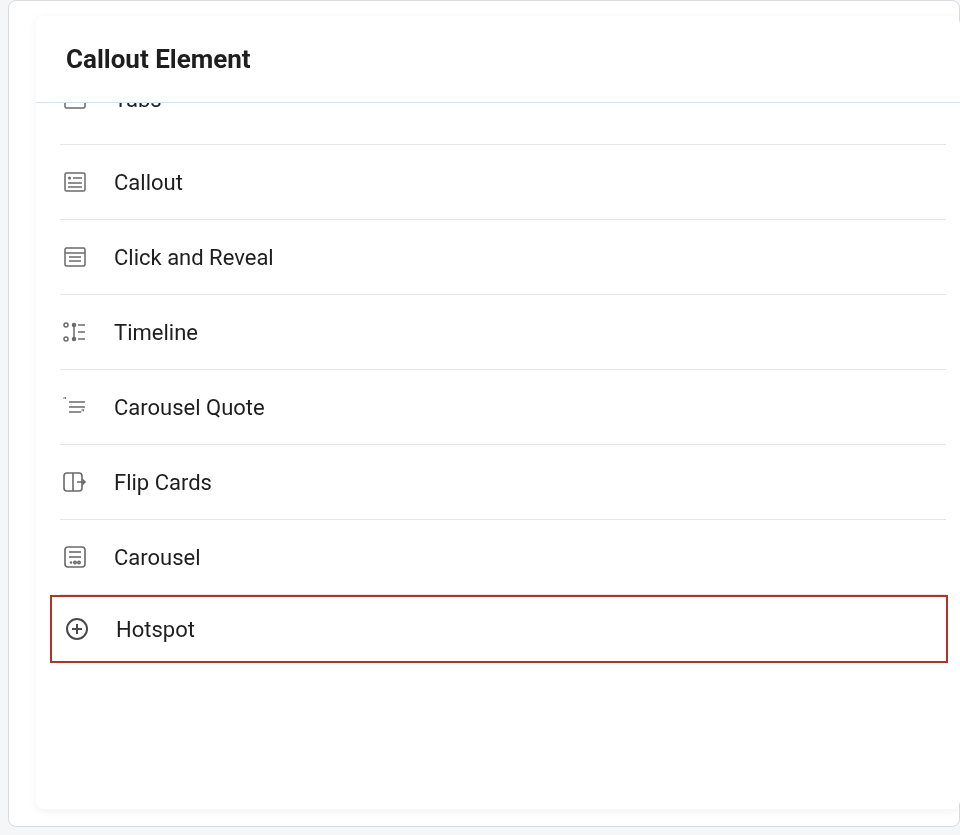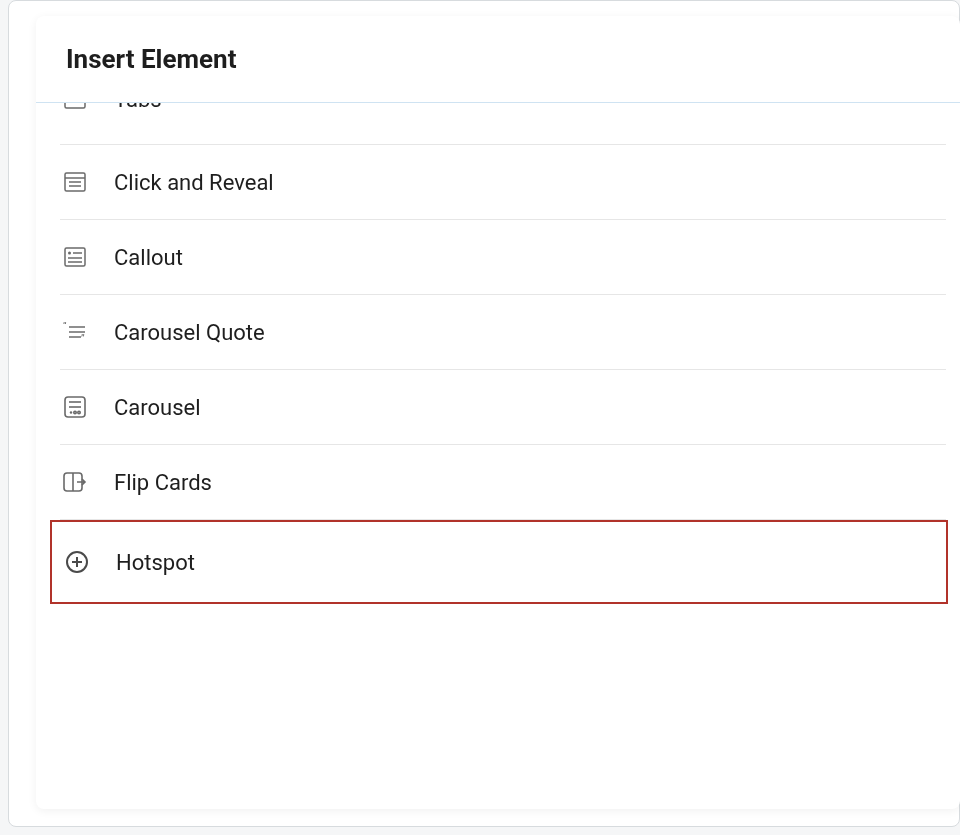--- a/index.html
+++ b/index.html
@@ -62,21 +62,21 @@
     .list-item.cutoff .item-icon,
     .list-item.cutoff .item-label {
       margin-top: -16px;
     }
     .list-item.highlighted {
       border: 2px solid #b1332a;
       border-bottom: 2px solid #b1332a;
       margin-left: -10px;
       margin-right: -2px;
       padding-left: 12px;
-      height: 84px;
+      height: 68px;
     }
     .item-icon {
       width: 26px;
       height: 26px;
       display: flex;
       align-items: center;
       justify-content: center;
       color: #5a5a5a;
       flex-shrink: 0;
     }
@@ -101,99 +101,114 @@
     }
     svg { display: block; }
   </style>
 </head>
 <body>
 
 <div class="outer-panel"></div>
 
 <div class="modal">
   <div class="modal-header">
-    <h1 class="modal-title">Insert Element</h1>
+    <h1 class="modal-title">Callout Element</h1>
   </div>
 
   <div class="list-wrap">
 
     <div class="list-item cutoff">
       <span class="item-icon">
         <svg width="22" height="18" viewBox="0 0 22 18" fill="none" stroke="#6a6a6a" stroke-width="1.5">
           <rect x="1" y="4" width="20" height="13" rx="1.5"></rect>
           <rect x="1" y="1" width="8" height="5" rx="1"></rect>
         </svg>
       </span>
       <span class="item-label">Tabs</span>
-    </div>
-
-    <div class="list-item">
-      <span class="item-icon">
-        <svg width="22" height="20" viewBox="0 0 22 20" fill="none" stroke="#6a6a6a" stroke-width="1.5">
-          <rect x="1" y="1" width="20" height="18" rx="1.5"></rect>
-          <line x1="1" y1="6" x2="21" y2="6"></line>
-          <line x1="5" y1="10" x2="17" y2="10"></line>
-          <line x1="5" y1="14" x2="17" y2="14"></line>
-        </svg>
-      </span>
-      <span class="item-label">Click and Reveal</span>
     </div>
 
     <div class="list-item">
       <span class="item-icon">
         <svg width="22" height="20" viewBox="0 0 22 20" fill="none" stroke="#6a6a6a" stroke-width="1.5">
           <rect x="1" y="1" width="20" height="18" rx="1.5"></rect>
           <circle cx="5.5" cy="6" r="1.5" fill="#6a6a6a" stroke="none"></circle>
           <line x1="9" y1="6" x2="18" y2="6"></line>
           <line x1="4" y1="11" x2="18" y2="11"></line>
           <line x1="4" y1="15" x2="18" y2="15"></line>
         </svg>
       </span>
       <span class="item-label">Callout</span>
     </div>
 
+    <div class="list-item">
+      <span class="item-icon">
+        <svg width="22" height="20" viewBox="0 0 22 20" fill="none" stroke="#6a6a6a" stroke-width="1.5">
+          <rect x="1" y="1" width="20" height="18" rx="1.5"></rect>
+          <line x1="1" y1="6" x2="21" y2="6"></line>
+          <line x1="5" y1="10" x2="17" y2="10"></line>
+          <line x1="5" y1="14" x2="17" y2="14"></line>
+        </svg>
+      </span>
+      <span class="item-label">Click and Reveal</span>
+    </div>
+
+    <div class="list-item">
+      <span class="item-icon">
+        <svg width="24" height="22" viewBox="0 0 24 22" fill="none" stroke="#6a6a6a" stroke-width="1.5">
+          <circle cx="3" cy="4" r="2"></circle>
+          <circle cx="3" cy="18" r="2"></circle>
+          <circle cx="11" cy="4" r="1.5" fill="#6a6a6a"></circle>
+          <circle cx="11" cy="18" r="1.5" fill="#6a6a6a"></circle>
+          <line x1="11" y1="5" x2="11" y2="17"></line>
+          <line x1="15" y1="4" x2="22" y2="4"></line>
+          <line x1="15" y1="11" x2="22" y2="11"></line>
+          <line x1="15" y1="18" x2="22" y2="18"></line>
+        </svg>
+      </span>
+      <span class="item-label">Timeline</span>
+    </div>
 
     <div class="list-item">
       <span class="item-icon">
         <svg width="24" height="20" viewBox="0 0 24 20" fill="none" stroke="#6a6a6a" stroke-width="1.5">
           <text x="0" y="8" font-size="10" fill="#6a6a6a" stroke="none">“</text>
           <line x1="6" y1="5" x2="22" y2="5"></line>
           <line x1="6" y1="10" x2="22" y2="10"></line>
           <line x1="6" y1="15" x2="18" y2="15"></line>
           <text x="18" y="20" font-size="10" fill="#6a6a6a" stroke="none">”</text>
         </svg>
       </span>
       <span class="item-label">Carousel Quote</span>
+    </div>
+
+    <div class="list-item">
+      <span class="item-icon">
+        <svg width="24" height="22" viewBox="0 0 24 22" fill="none" stroke="#6a6a6a" stroke-width="1.6">
+          <rect x="1" y="2" width="18" height="18" rx="3"></rect>
+          <line x1="10" y1="2" x2="10" y2="20"></line>
+          <path d="M14 11 L22 11 M19 8 L22 11 L19 14"></path>
+        </svg>
+      </span>
+      <span class="item-label">Flip Cards</span>
     </div>
 
     <div class="list-item">
       <span class="item-icon">
         <svg width="22" height="22" viewBox="0 0 22 22" fill="none" stroke="#6a6a6a" stroke-width="1.6">
           <rect x="1" y="1" width="20" height="20" rx="3"></rect>
           <line x1="5" y1="6" x2="17" y2="6"></line>
           <line x1="5" y1="11" x2="17" y2="11"></line>
           <circle cx="7" cy="16.5" r="1.2" fill="#6a6a6a" stroke="none"></circle>
           <circle cx="11" cy="16.5" r="1.2" fill="none"></circle>
           <circle cx="15" cy="16.5" r="1.2" fill="none"></circle>
         </svg>
       </span>
       <span class="item-label">Carousel</span>
     </div>
 
-    <div class="list-item">
-      <span class="item-icon">
-        <svg width="24" height="22" viewBox="0 0 24 22" fill="none" stroke="#6a6a6a" stroke-width="1.6">
-          <rect x="1" y="2" width="18" height="18" rx="3"></rect>
-          <line x1="10" y1="2" x2="10" y2="20"></line>
-          <path d="M14 11 L22 11 M19 8 L22 11 L19 14"></path>
-        </svg>
-      </span>
-      <span class="item-label">Flip Cards</span>
-    </div>
-
     <div class="list-item highlighted">
       <span class="item-icon">
         <svg width="24" height="24" viewBox="0 0 24 24" fill="none" stroke="#4a4a4a" stroke-width="2">
           <circle cx="12" cy="12" r="10"></circle>
           <line x1="12" y1="7" x2="12" y2="17"></line>
           <line x1="7" y1="12" x2="17" y2="12"></line>
         </svg>
       </span>
       <span class="item-label">Hotspot</span>
     </div>

